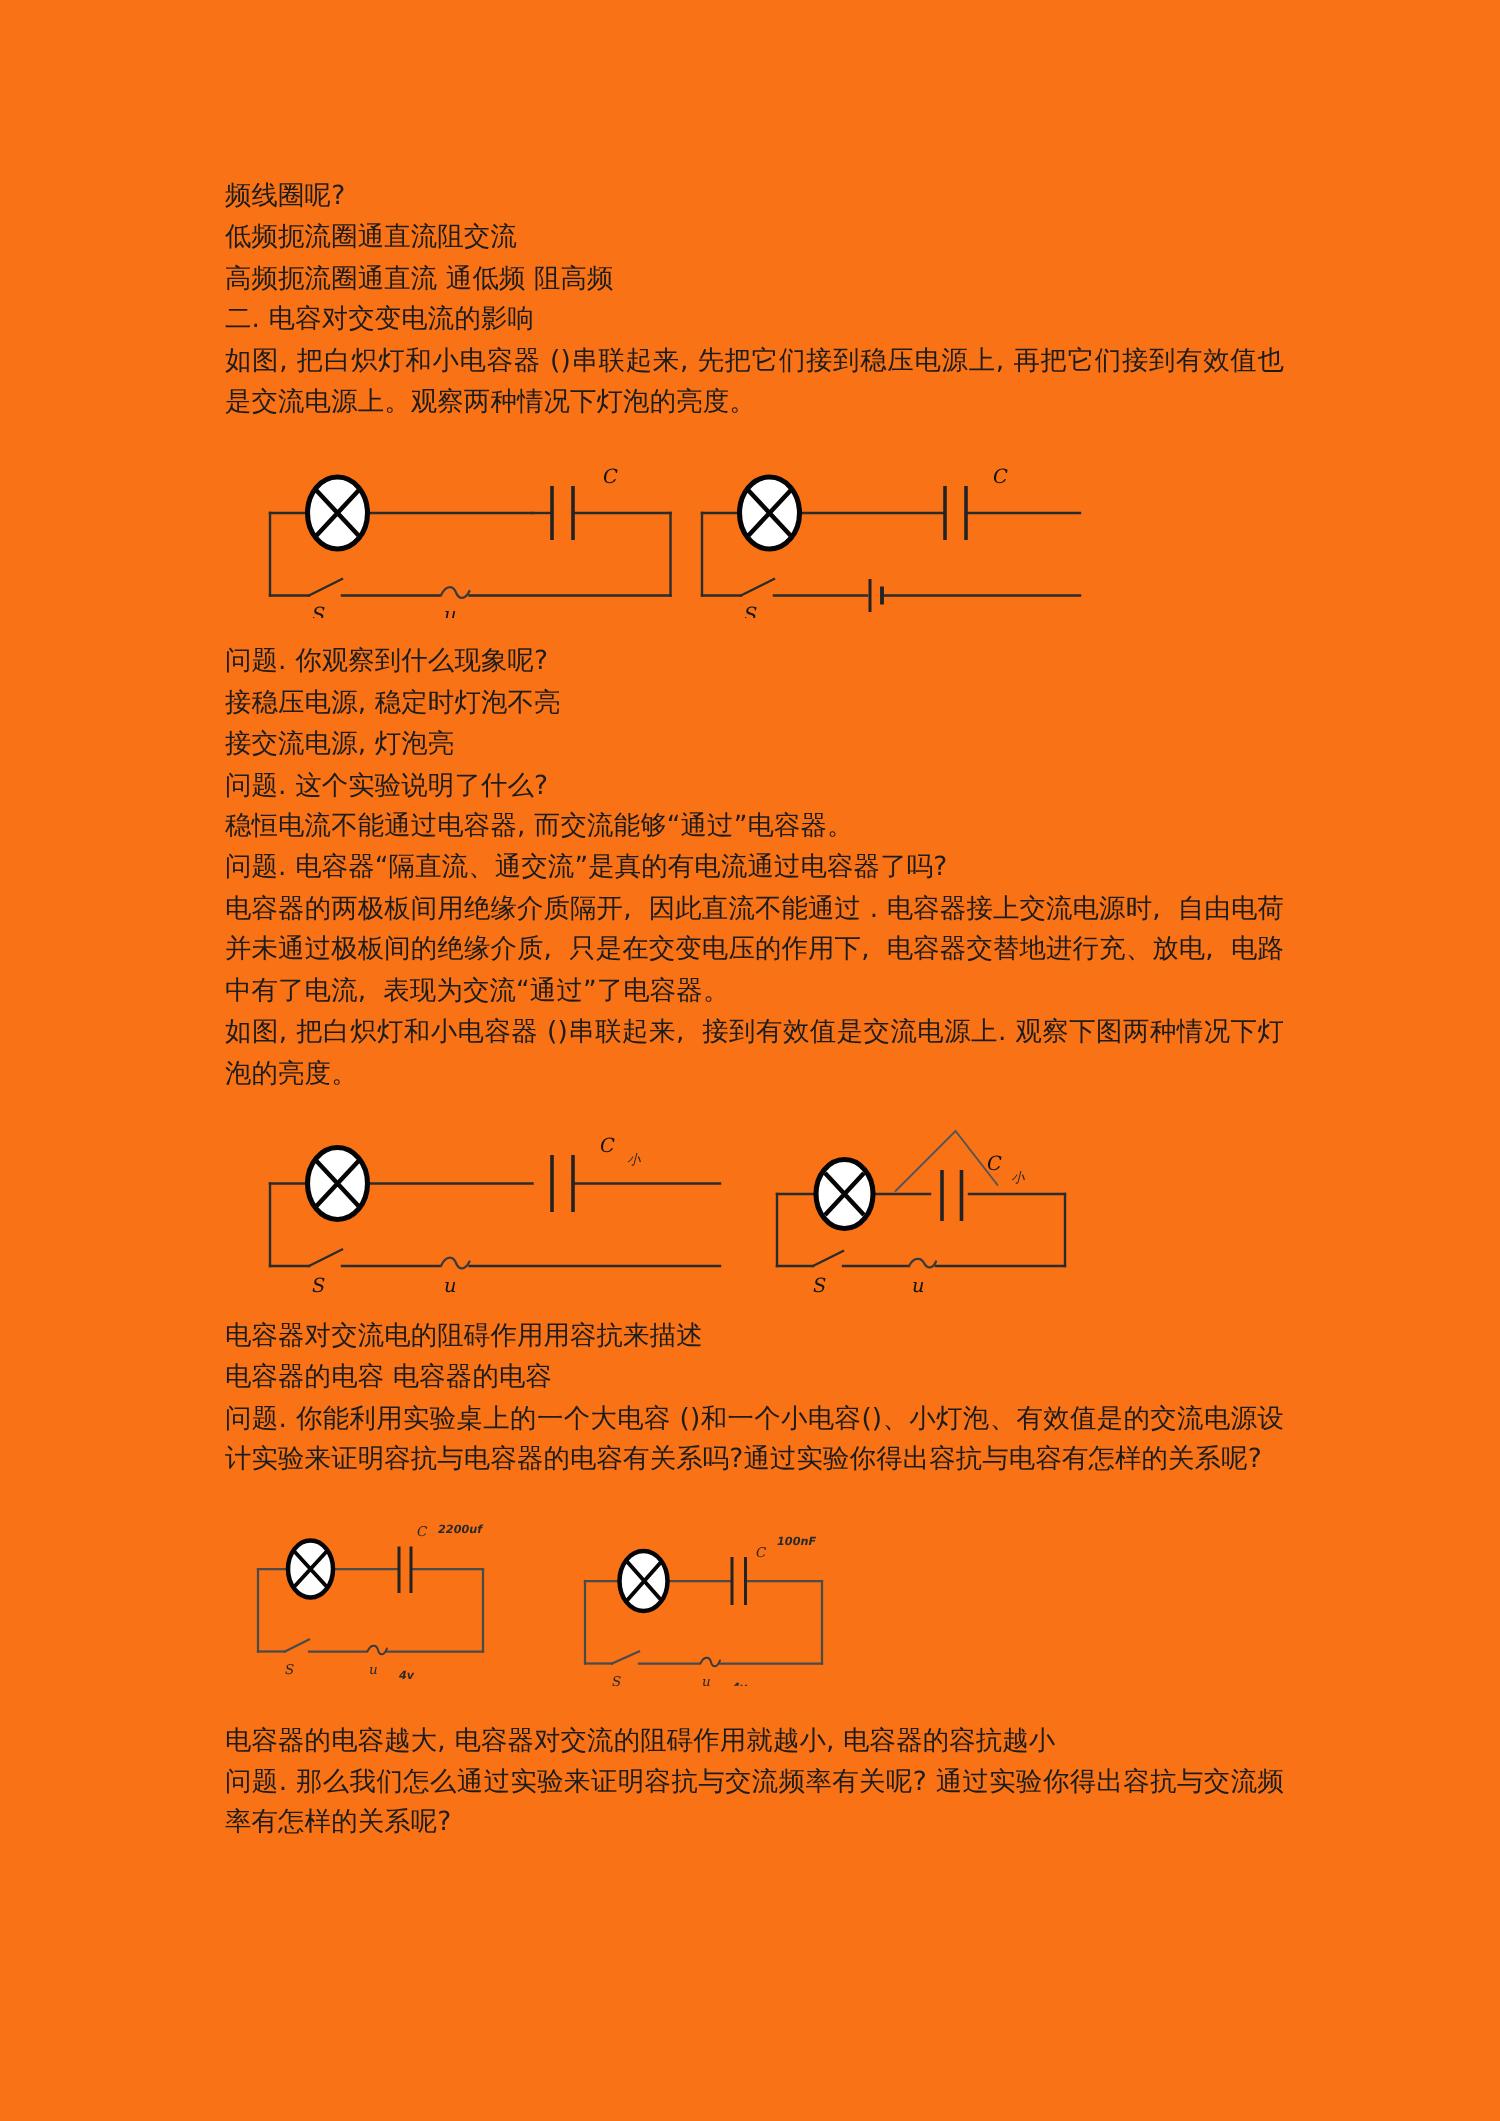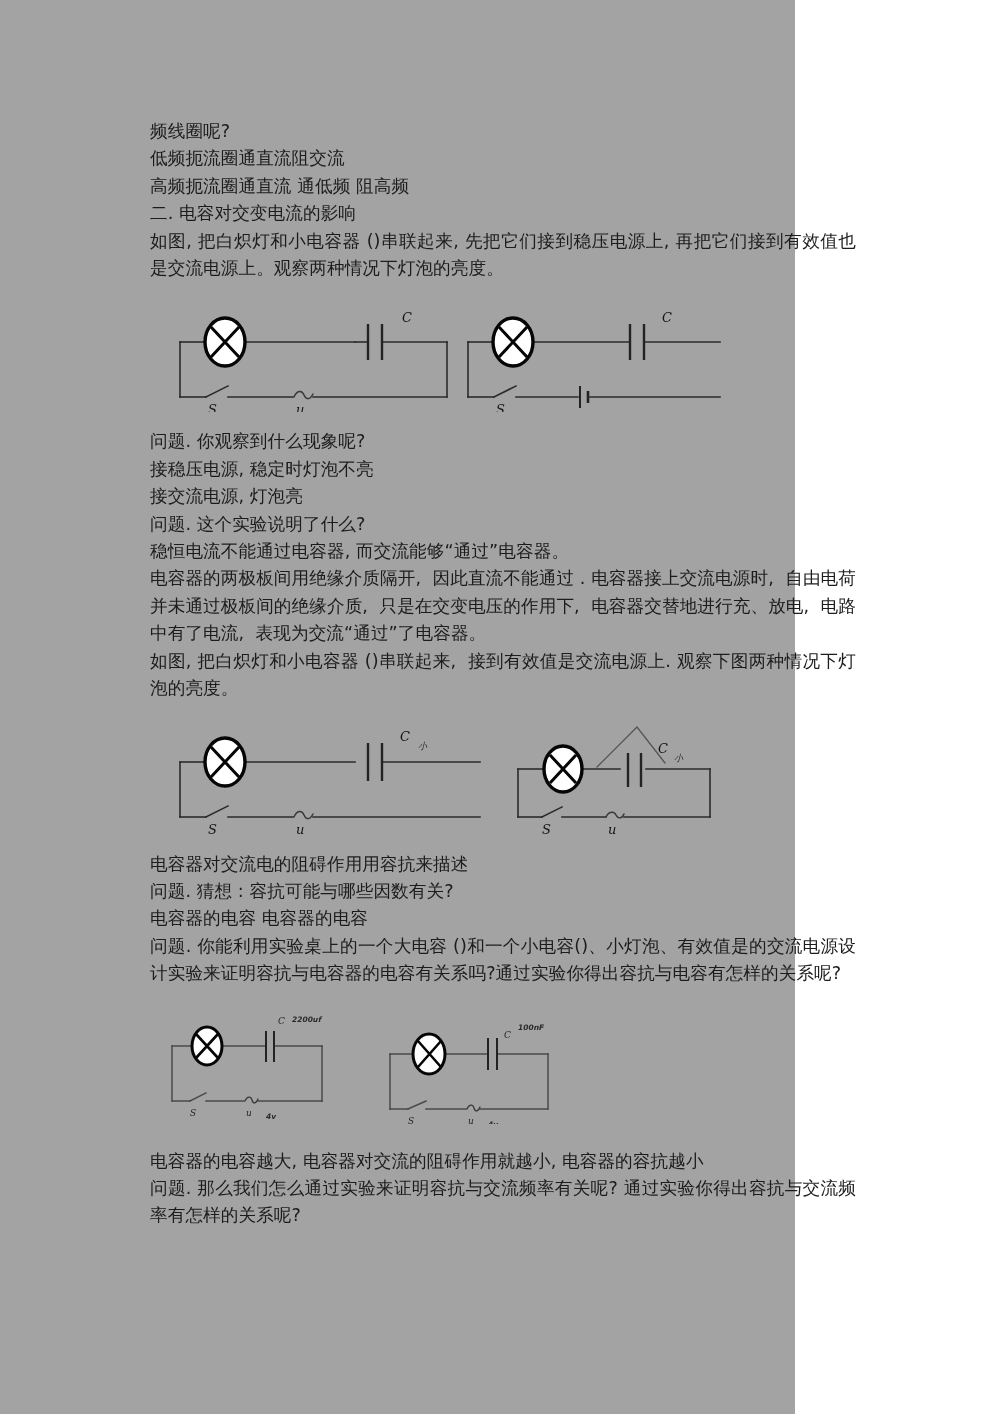--- a/index.html
+++ b/index.html
@@ -12,23 +12,23 @@
     width: 1000px;
     height: 1414px;
     position: relative;
     overflow: hidden;
     font-family: "DejaVu Sans", "Liberation Sans", sans-serif;
     color: #000000;
   }
   .page {
     position: absolute;
     left: 0; top: 0;
-    width: 795px;
+    width: 1000px;
     height: 1414px;
-    background: #a3a3a3;
+    background: #f97316;
   }
   .content {
     position: absolute;
     left: 150px;
     top: 118px;
     width: 706px;
   }
   .para {
     font-size: 17.6px;
     line-height: 27.4px;
@@ -213,20 +213,21 @@
       </svg>
     </div>
 
     <div class="gap-b"></div>
 
     <p class="para tight">问题. 你观察到什么现象呢?</p>
     <p class="para tight">接稳压电源,  稳定时灯泡不亮</p>
     <p class="para tight">接交流电源,  灯泡亮</p>
     <p class="para tight">问题. 这个实验说明了什么?</p>
     <p class="para tight">稳恒电流不能通过电容器,  而交流能够“通过”电容器。</p>
+    <p class="para tight">问题. 电容器“隔直流、通交流”是真的有电流通过电容器了吗?</p>
     <p class="para">电容器的两极板间用绝缘介质隔开,  因此直流不能通过 . 电容器接上交流电源时,  自由电荷并未通过极板间的绝缘介质,  只是在交变电压的作用下,  电容器交替地进行充、放电,  电路中有了电流,  表现为交流“通过”了电容器。</p>
     <p class="para">如图, 把白炽灯和小电容器 ()串联起来,  接到有效值是交流电源上. 观察下图两种情况下灯泡的亮度。</p>
 
     <div class="gap-c"></div>
 
     <div class="fig-row">
       <svg width="706" height="118" viewBox="0 0 706 118">
 
         <g>
           <path class="wire" d="M 30 45 L 55 45"></path>
@@ -296,21 +297,20 @@
           </g>
           <text class="lbl" x="458" y="117">u</text>
         </g>
 
       </svg>
     </div>
 
     <div class="gap-b"></div>
 
     <p class="para tight">电容器对交流电的阻碍作用用容抗来描述</p>
-    <p class="para tight">问题. 猜想 : 容抗可能与哪些因数有关?</p>
     <p class="para tight">电容器的电容      电容器的电容</p>
     <p class="para">问题. 你能利用实验桌上的一个大电容 ()和一个小电容()、小灯泡、有效值是的交流电源设计实验来证明容抗与电容器的电容有关系吗?通过实验你得出容抗与电容有怎样的关系呢?</p>
 
     <div class="gap-e"></div>
 
     <div class="fig-row">
       <svg width="706" height="118" viewBox="0 0 706 118">
 
         <g>
           <path class="wire-soft" d="M 22 40 L 42 40"></path>

